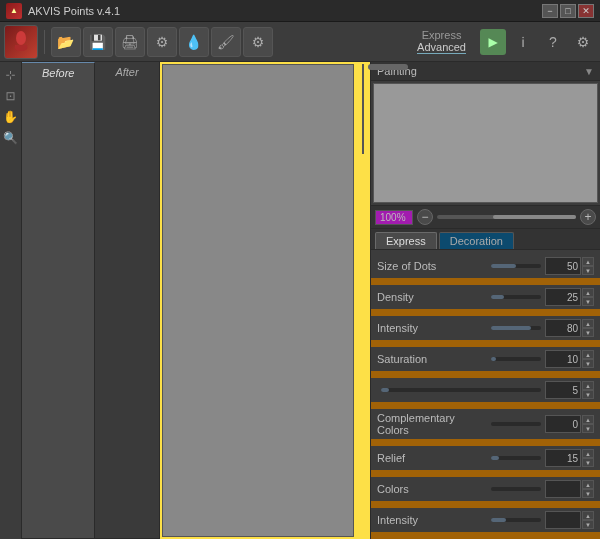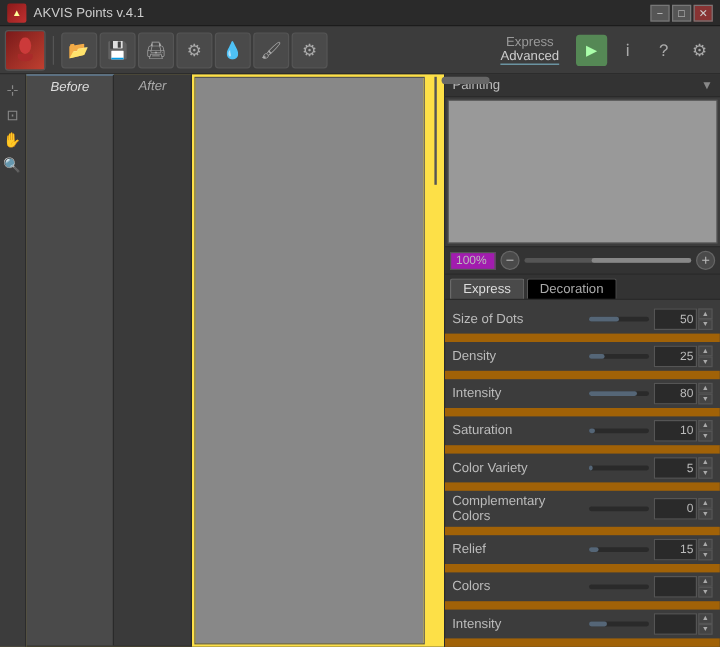--- a/index.html
+++ b/index.html
@@ -316,21 +316,21 @@
       padding: 3px 4px 0;
       gap: 2px;
     }
     .param-tab {
       padding: 2px 10px;
       font-size: 11px;
       color: #aaa;
       cursor: pointer;
       border: 1px solid #555;
       border-bottom: none;
-      background: #000000;
+      background: #0c4a6e;
       border-radius: 2px 2px 0 0;
     }
     .param-tab.active {
       background: #4a4a4a;
       color: #ddd;
       border-color: #6a6a6a;
     }
 
     
     .params {
@@ -541,21 +541,20 @@
           <div class="param-slider-container">
             <div class="param-slider-fill" style="width: 10%;"></div>
           </div>
           <div class="param-value-box">10</div>
           <div class="param-spinner">
             <div class="spin-btn">▲</div>
             <div class="spin-btn">▼</div>
           </div>
         </div>
         <div class="param-row">
-          <span class="param-label">Color Variety</span>
           <div class="param-slider-container">
             <div class="param-slider-fill" style="width: 5%;"></div>
           </div>
           <div class="param-value-box">5</div>
           <div class="param-spinner">
             <div class="spin-btn">▲</div>
             <div class="spin-btn">▼</div>
           </div>
         </div>
         <div class="param-row">

